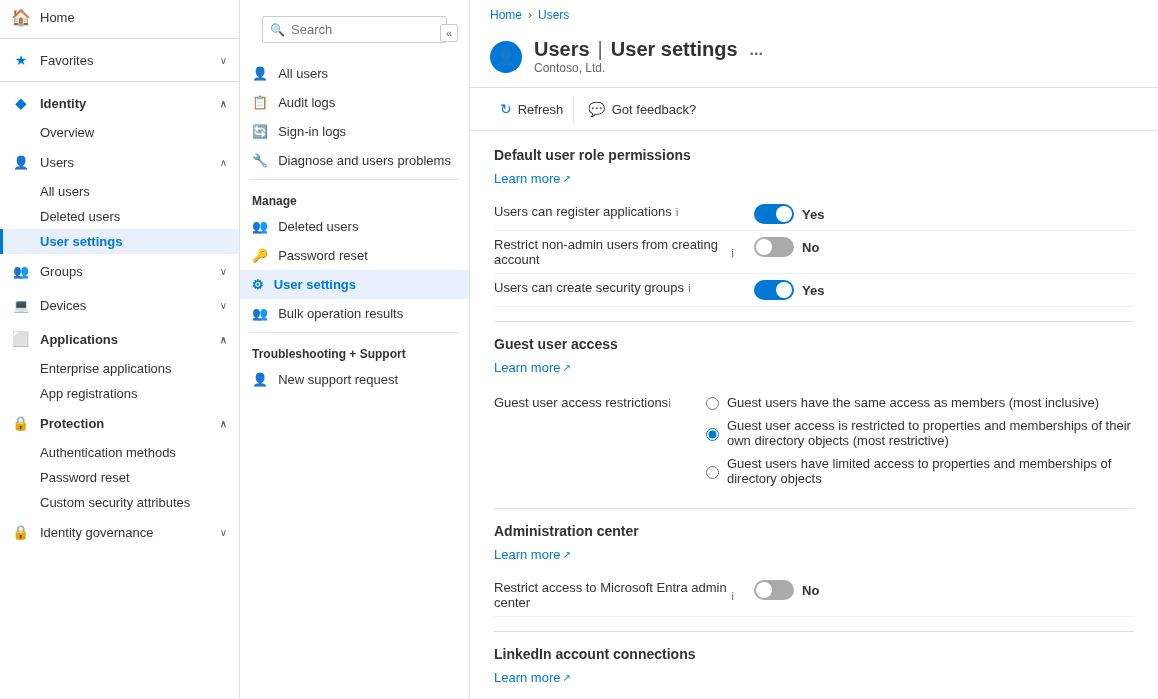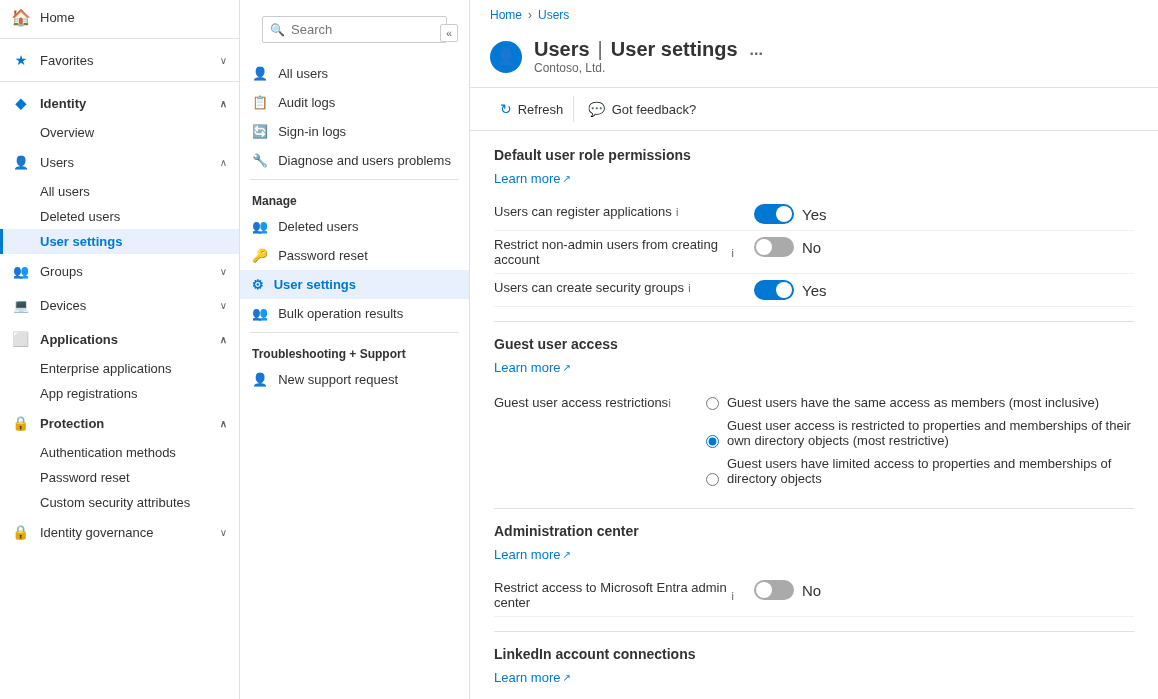--- a/index.html
+++ b/index.html
@@ -51,24 +51,24 @@
     .setting-row { display: flex; align-items: flex-start; padding: 6px 0; border-bottom: 1px solid #f0f0f0; gap: 20px; }
     .setting-label { flex: 0 0 240px; font-size: 13px; color: #333; display: flex; align-items: center; gap: 4px; }
     .setting-label .info-icon { color: #666; font-size: 11px; cursor: pointer; }
     .setting-control { display: flex; align-items: center; gap: 8px; }
     .toggle { width: 40px; height: 20px; border-radius: 10px; display: inline-flex; align-items: center; padding: 2px; cursor: pointer; flex-shrink: 0; position: relative; }
     .toggle.on { background: #0078d4; }
     .toggle.off { background: #aaa; }
     .toggle-knob { width: 16px; height: 16px; border-radius: 50%; background: white; position: absolute; transition: left 0.1s; }
     .toggle.on .toggle-knob { left: 22px; }
     .toggle.off .toggle-knob { left: 2px; }
-    .toggle-label { font-size: 15px; color: #333; }
+    .toggle-label { font-size: 13px; color: #333; font-weight: bold; }
 
     .radio-group { display: flex; flex-direction: column; gap: 8px; flex: 1; }
-    .radio-item { display: flex; align-items: flex-end; gap: 8px; font-size: 13px; color: #333; cursor: pointer; }
+    .radio-item { display: flex; align-items: center; gap: 8px; font-size: 13px; color: #333; cursor: pointer; }
     .radio-item input[type=radio] { margin-top: 2px; accent-color: #0078d4; }
 
     .section-divider { height: 1px; background: #e0e0e0; margin: 14px 0; }
 
     .setting-row-wide { display: flex; align-items: flex-start; padding: 8px 0; gap: 12px; }
 
     .icon-home { color: #0078d4; font-size: 16px; }
     .icon-star { color: #0078d4; font-size: 14px; }
     .icon-diamond { color: #0078d4; font-size: 14px; }
     .icon-apps { color: #0078d4; font-size: 14px; }

